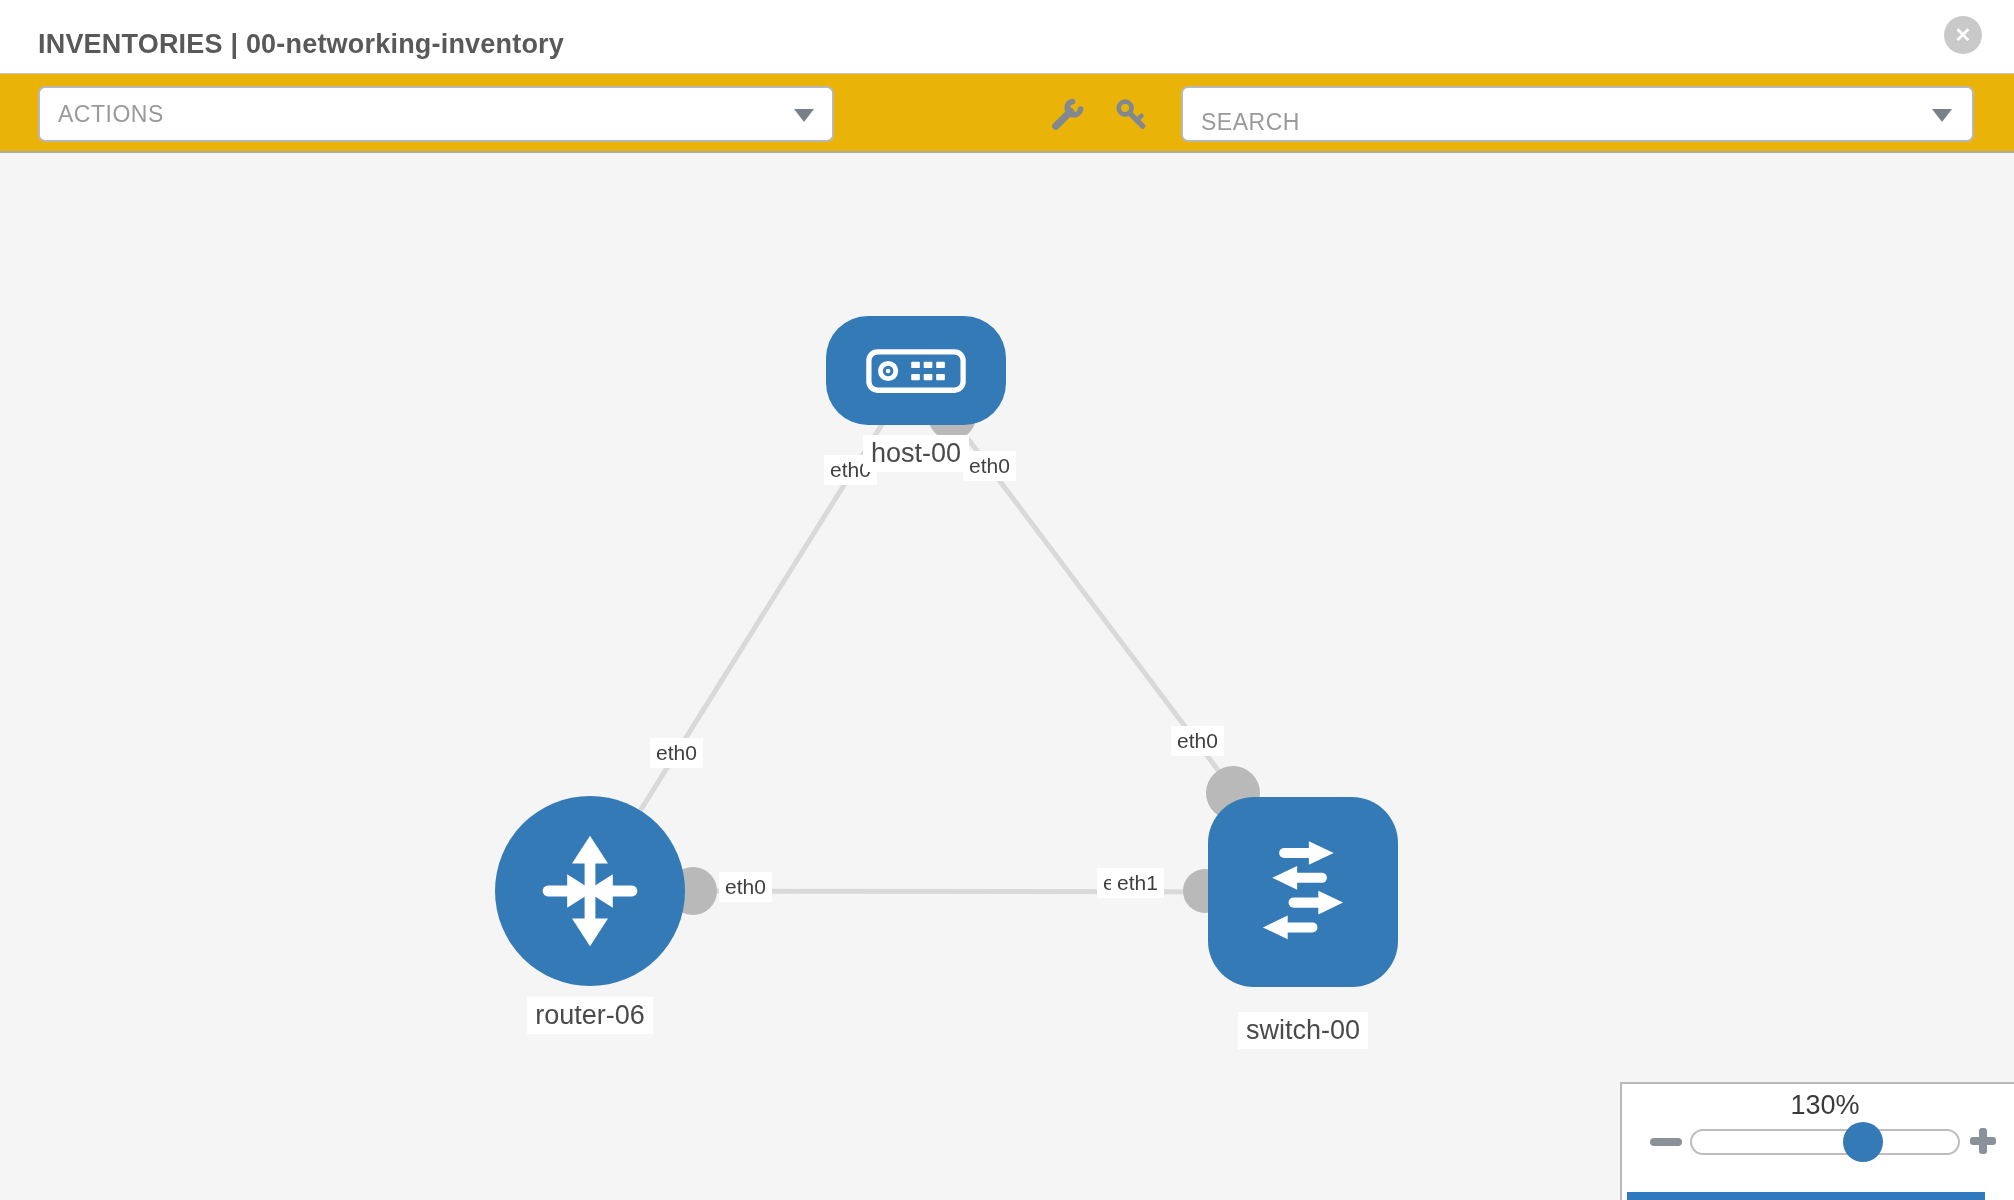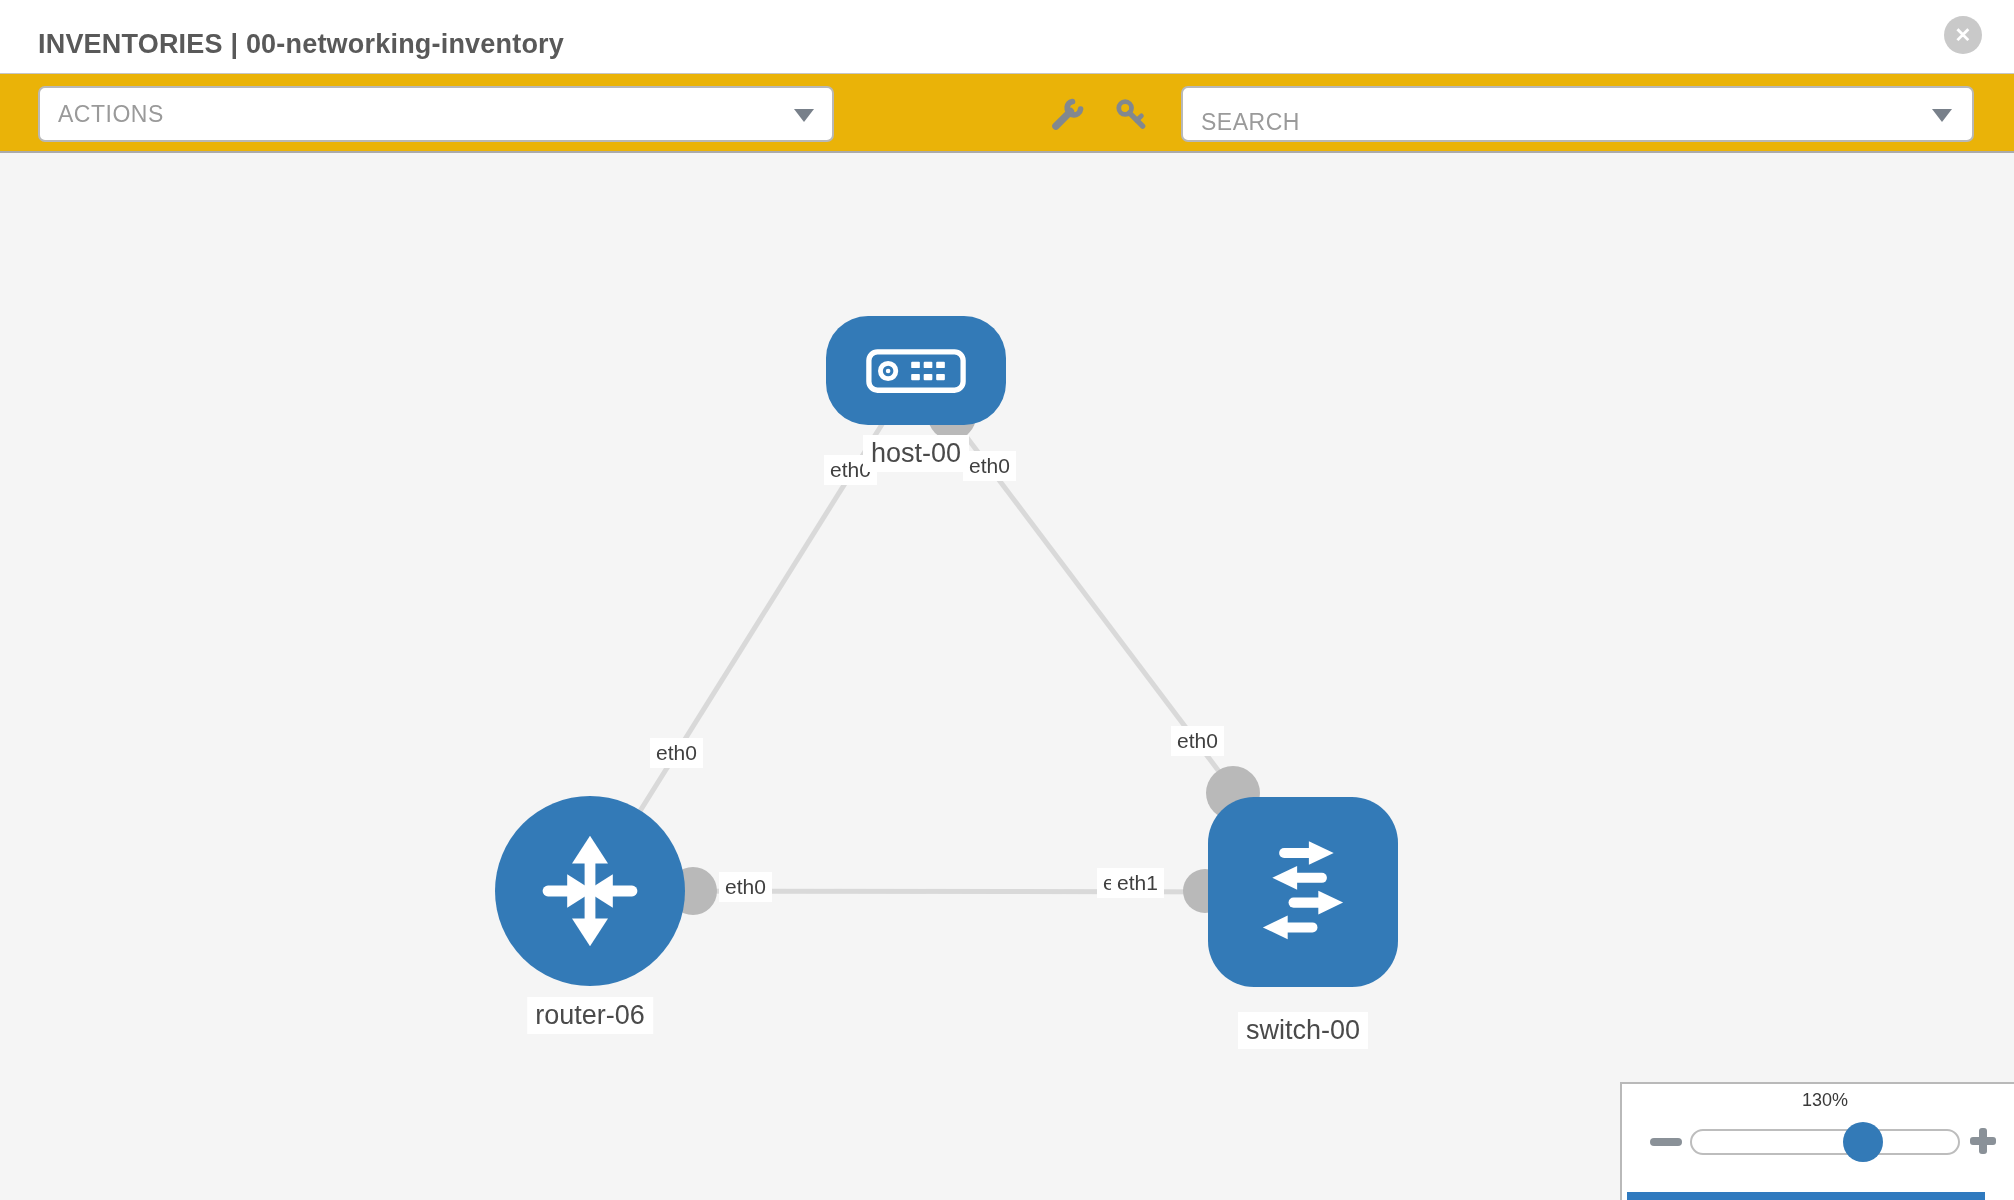--- a/index.html
+++ b/index.html
@@ -41,21 +41,21 @@
   .if-a { left:824px;  top:302px; }
   .if-b { left:963px;  top:298px; }
   .if-c { left:650px;  top:585px; }
   .if-d { left:1171px; top:573px; }
   .if-e { left:719px;  top:719px; }
   .if-f { left:1097px; top:715px; }
   .if-g { left:1111px; top:715px; z-index:6; }
 
   
   .zoom-panel { position:absolute; left:1620px; top:929px; width:400px; height:140px; background:#fff; border-top:2px solid #b9b9b9; border-left:2px solid #b9b9b9; }
-  .zoom-level { position:absolute; left:203px; top:6px; transform:translateX(-50%); font-size:18px; color:#3a3a3a; }
+  .zoom-level { position:absolute; left:203px; top:6px; transform:translateX(-50%); font-size:27px; color:#3a3a3a; }
   .zoom-minus { position:absolute; left:28px; top:54px; width:32px; height:8px; border-radius:4px; background:#8a9198; cursor:pointer; }
   .zoom-track { position:absolute; left:68px; top:45px; width:270px; height:26px; background:#fff; border:2px solid #bdbdbd; border-radius:14px; cursor:pointer; }
   .zoom-thumb { position:absolute; left:221px; top:38px; width:40px; height:40px; border-radius:50%; background:#337ab7; cursor:pointer; }
   .zoom-plus { position:absolute; left:348px; top:44px; width:26px; height:26px; cursor:pointer; }
   .zoom-plus .ph { position:absolute; left:0; top:9px; width:26px; height:8px; border-radius:3px; background:#8a9198; }
   .zoom-plus .pv { position:absolute; left:9px; top:0; width:8px; height:26px; border-radius:3px; background:#8a9198; }
   .accent-bar { position:absolute; left:1627px; top:1039px; width:358px; height:8px; background:#2f7abf; }
 </style>
 </head>
 <body>

